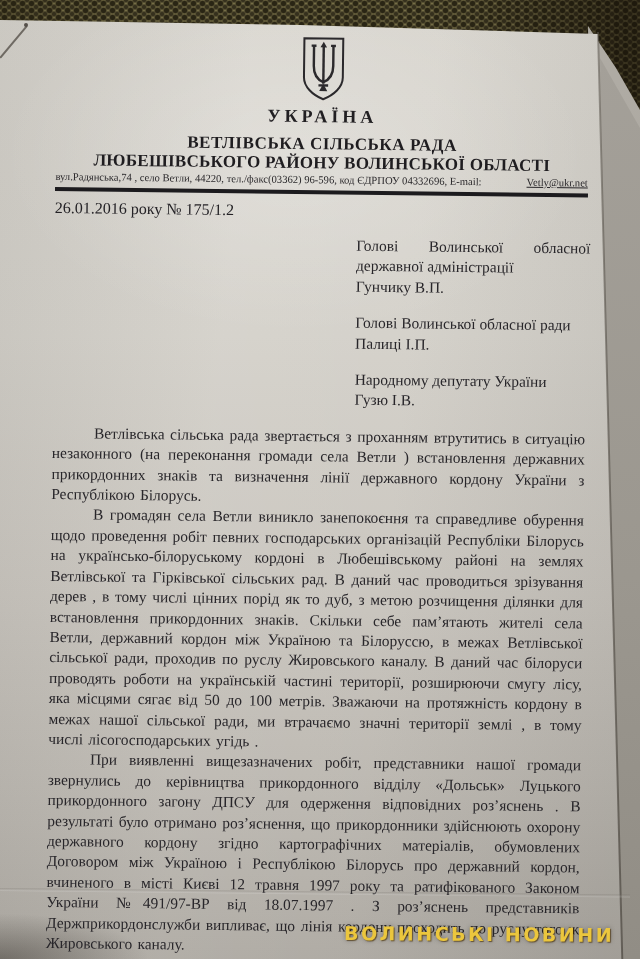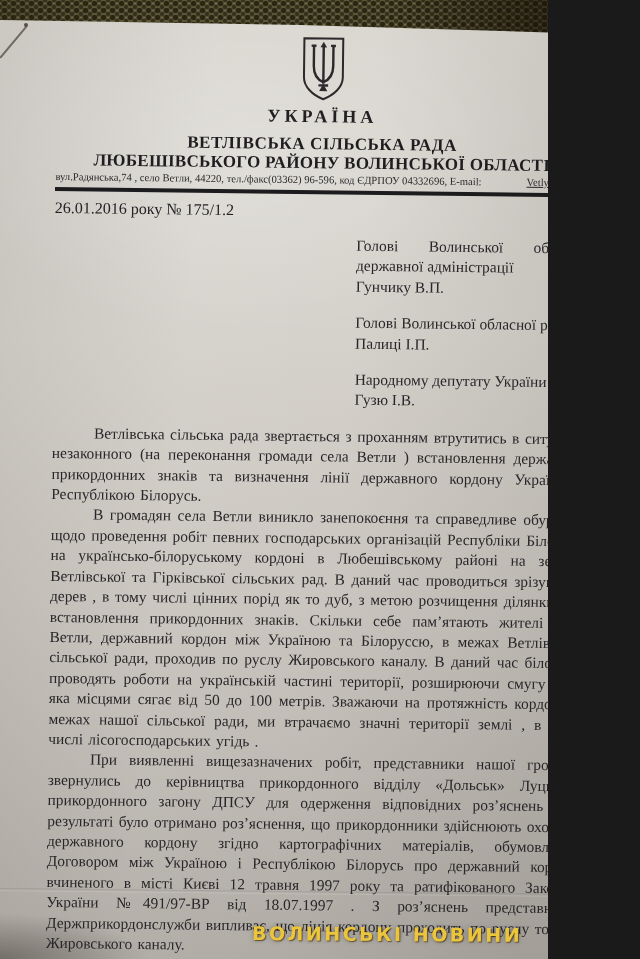--- a/index.html
+++ b/index.html
@@ -1,17 +1,17 @@
 <!DOCTYPE html>
 <html><head>
 <meta charset="utf-8">
 <style>
   html,body{margin:0;padding:0;background:#1a1a1a;}
   .photo{
-    position:relative;width:548px;height:959px;overflow:hidden;
+    position:relative;width:640px;height:959px;overflow:hidden;
     font-family:"Liberation Serif","DejaVu Serif",serif;
     background-color:#8f8656;
     background-image:
       radial-gradient(circle, #2d2816 2.1px, rgba(45,40,22,0.55) 2.9px, transparent 3.6px),
       radial-gradient(circle, #3a3420 2.1px, transparent 3.3px);
     background-size:9px 7px, 9px 7px;
     background-position:0 0, 4.5px 3.5px;
   }
   .fabric-shade{
     position:absolute;inset:0;

